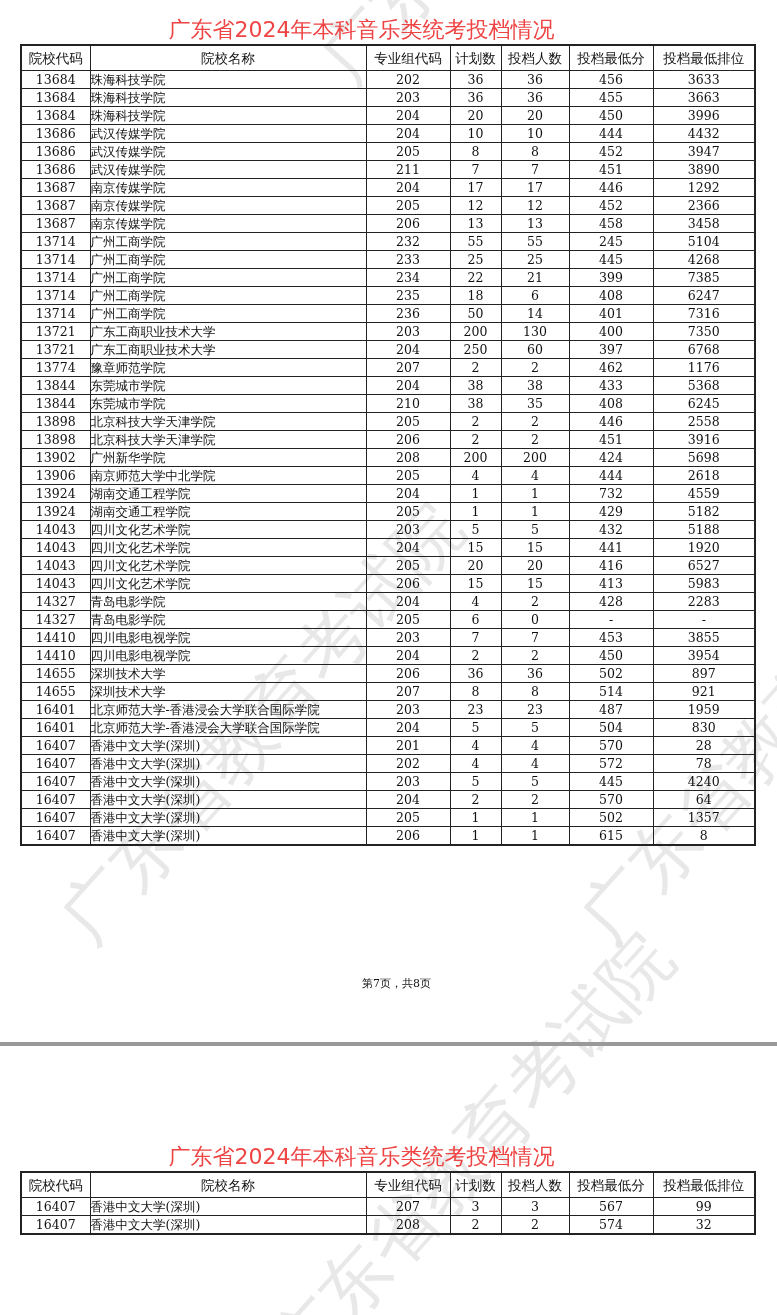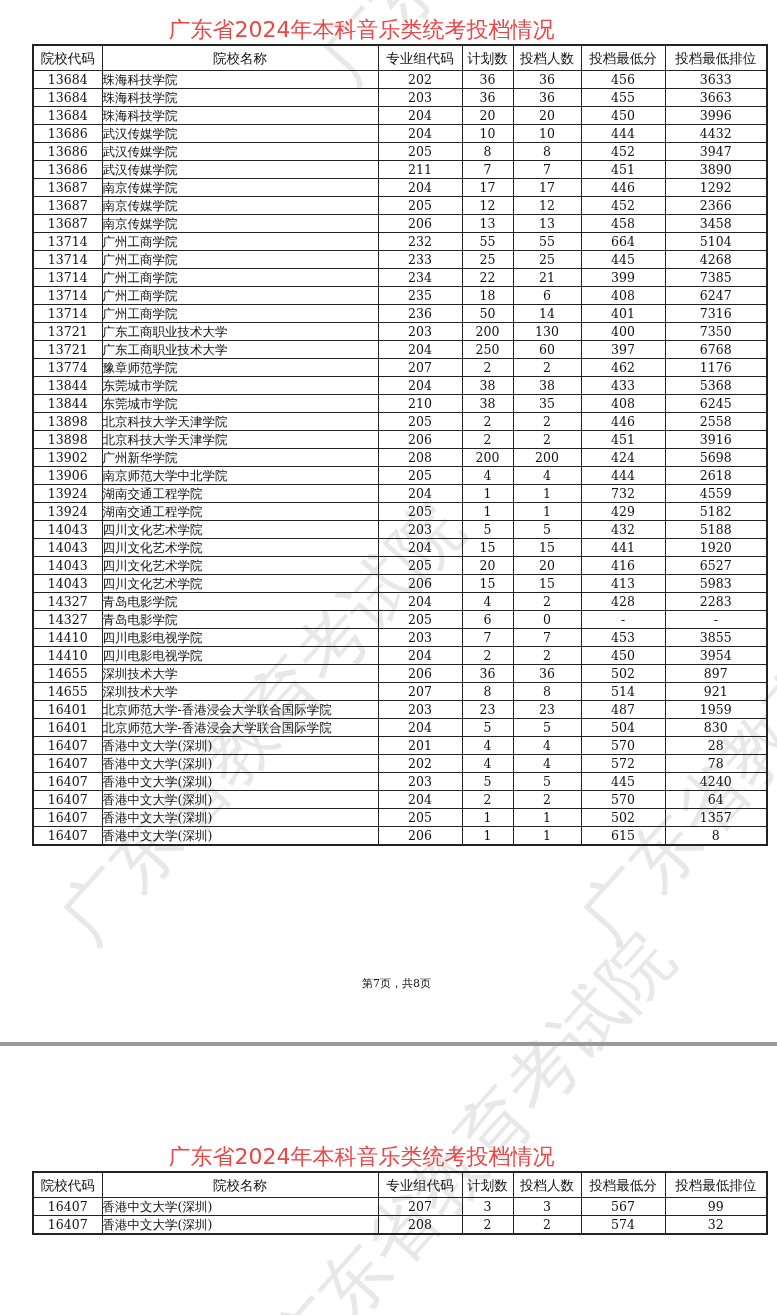--- a/index.html
+++ b/index.html
@@ -1,21 +1,21 @@
 <!DOCTYPE html>
 <html><head>
 <meta charset="utf-8">
 <style>
   html, body { margin: 0; padding: 0; background: #ffffff; }
   body { width: 777px; height: 1315px; position: relative; overflow: hidden;
          font-family: "DejaVu Serif", "Liberation Serif", serif; color: #111; }
   .title { position: absolute; left: 0; width: 723px; text-align: center;
            font-family: "DejaVu Sans", "Liberation Sans", sans-serif;
            font-size: 22px; font-weight: normal; letter-spacing: 0px; color: #ef4444; line-height: 28px; }
-  table.grid { position: absolute; left: 32px; border-collapse: collapse; table-layout: fixed;
+  table.grid { position: absolute; left: 20px; border-collapse: collapse; table-layout: fixed;
                width: 734px; font-size: 12.5px; }
   table.grid td, table.grid th { border: 1px solid #222; padding: 0; height: 17px; line-height: 17px;
                white-space: nowrap; overflow: hidden; font-weight: normal; }
   table.grid th { height: 24px; line-height: 24px; font-size: 13.5px; text-align: center; }
   table.grid { border: 2px solid #222; }
   td.c { text-align: center; }
   td.l { text-align: left; padding-left: 3px; }
   .footer { position: absolute; left: 0; width: 777px; text-align: center; font-size: 11px; color: #111; padding-left: 8px; }
   .sep { position: absolute; left: 0; width: 777px; height: 4px; background: #999999; }
   .wm { position: absolute; color: #e6e6e6; font-size: 70px; font-family: "DejaVu Sans", sans-serif;
@@ -132,21 +132,21 @@
         <td class="c">13</td>
         <td class="c">458</td>
         <td class="c">3458</td>
       </tr>
       <tr>
         <td class="c">13714</td>
         <td class="l">广州工商学院</td>
         <td class="c">232</td>
         <td class="c">55</td>
         <td class="c">55</td>
-        <td class="c">664</td>
+        <td class="c">245</td>
         <td class="c">5104</td>
       </tr>
       <tr>
         <td class="c">13714</td>
         <td class="l">广州工商学院</td>
         <td class="c">233</td>
         <td class="c">25</td>
         <td class="c">25</td>
         <td class="c">445</td>
         <td class="c">4268</td>

